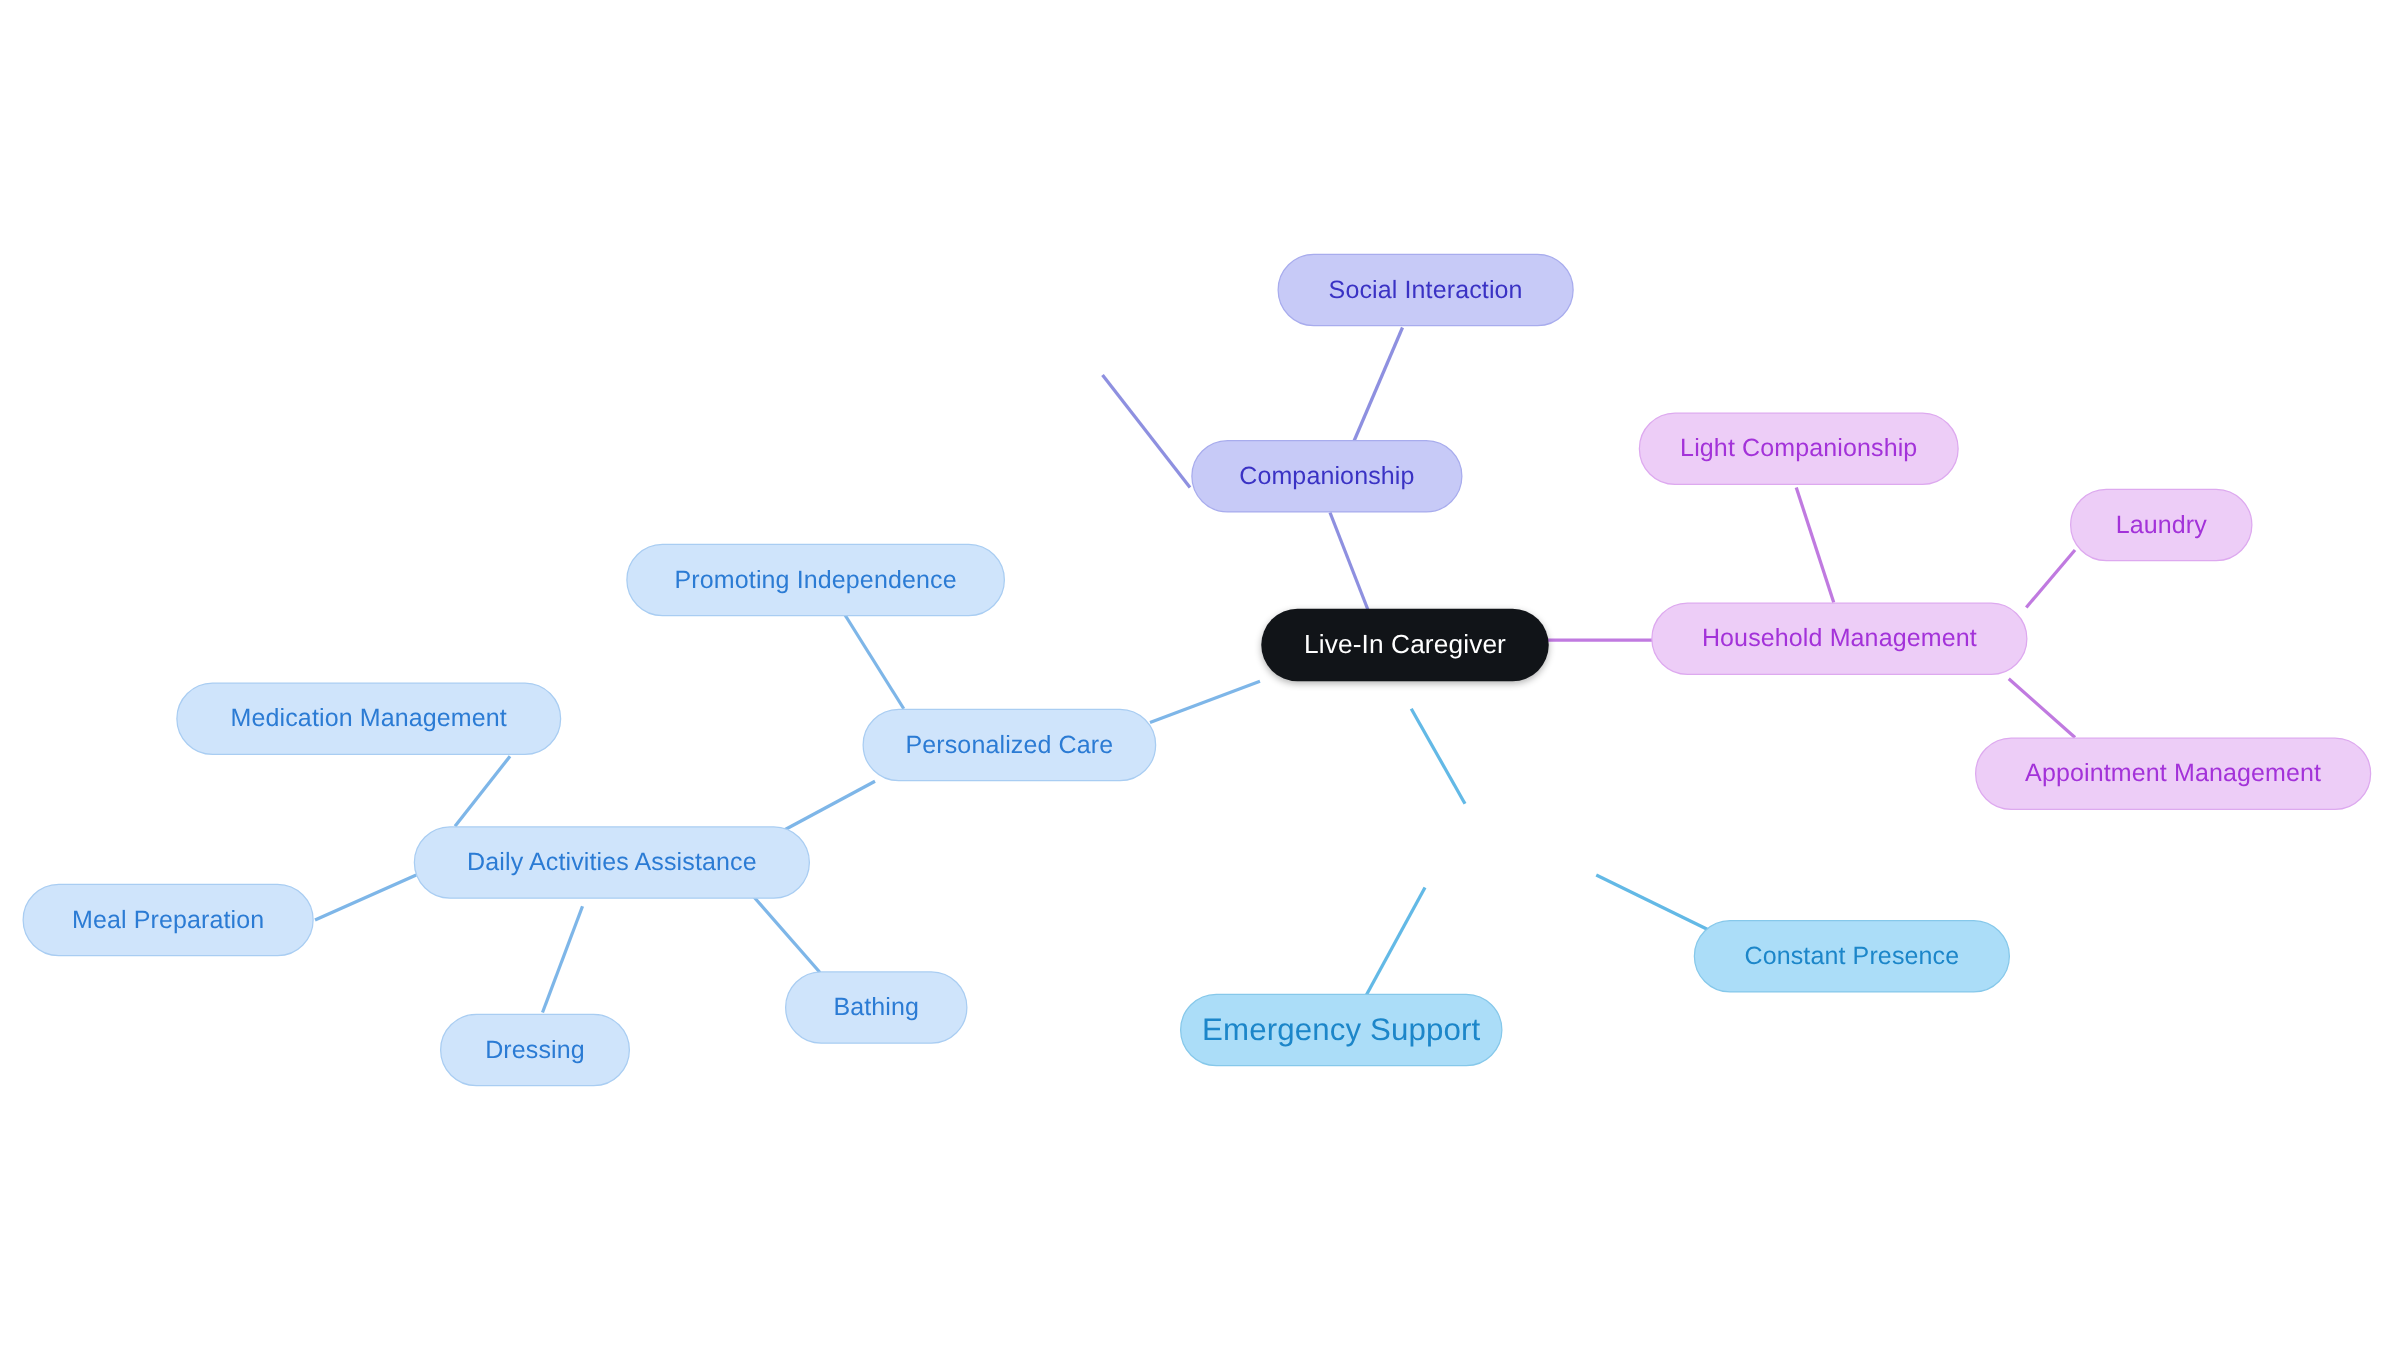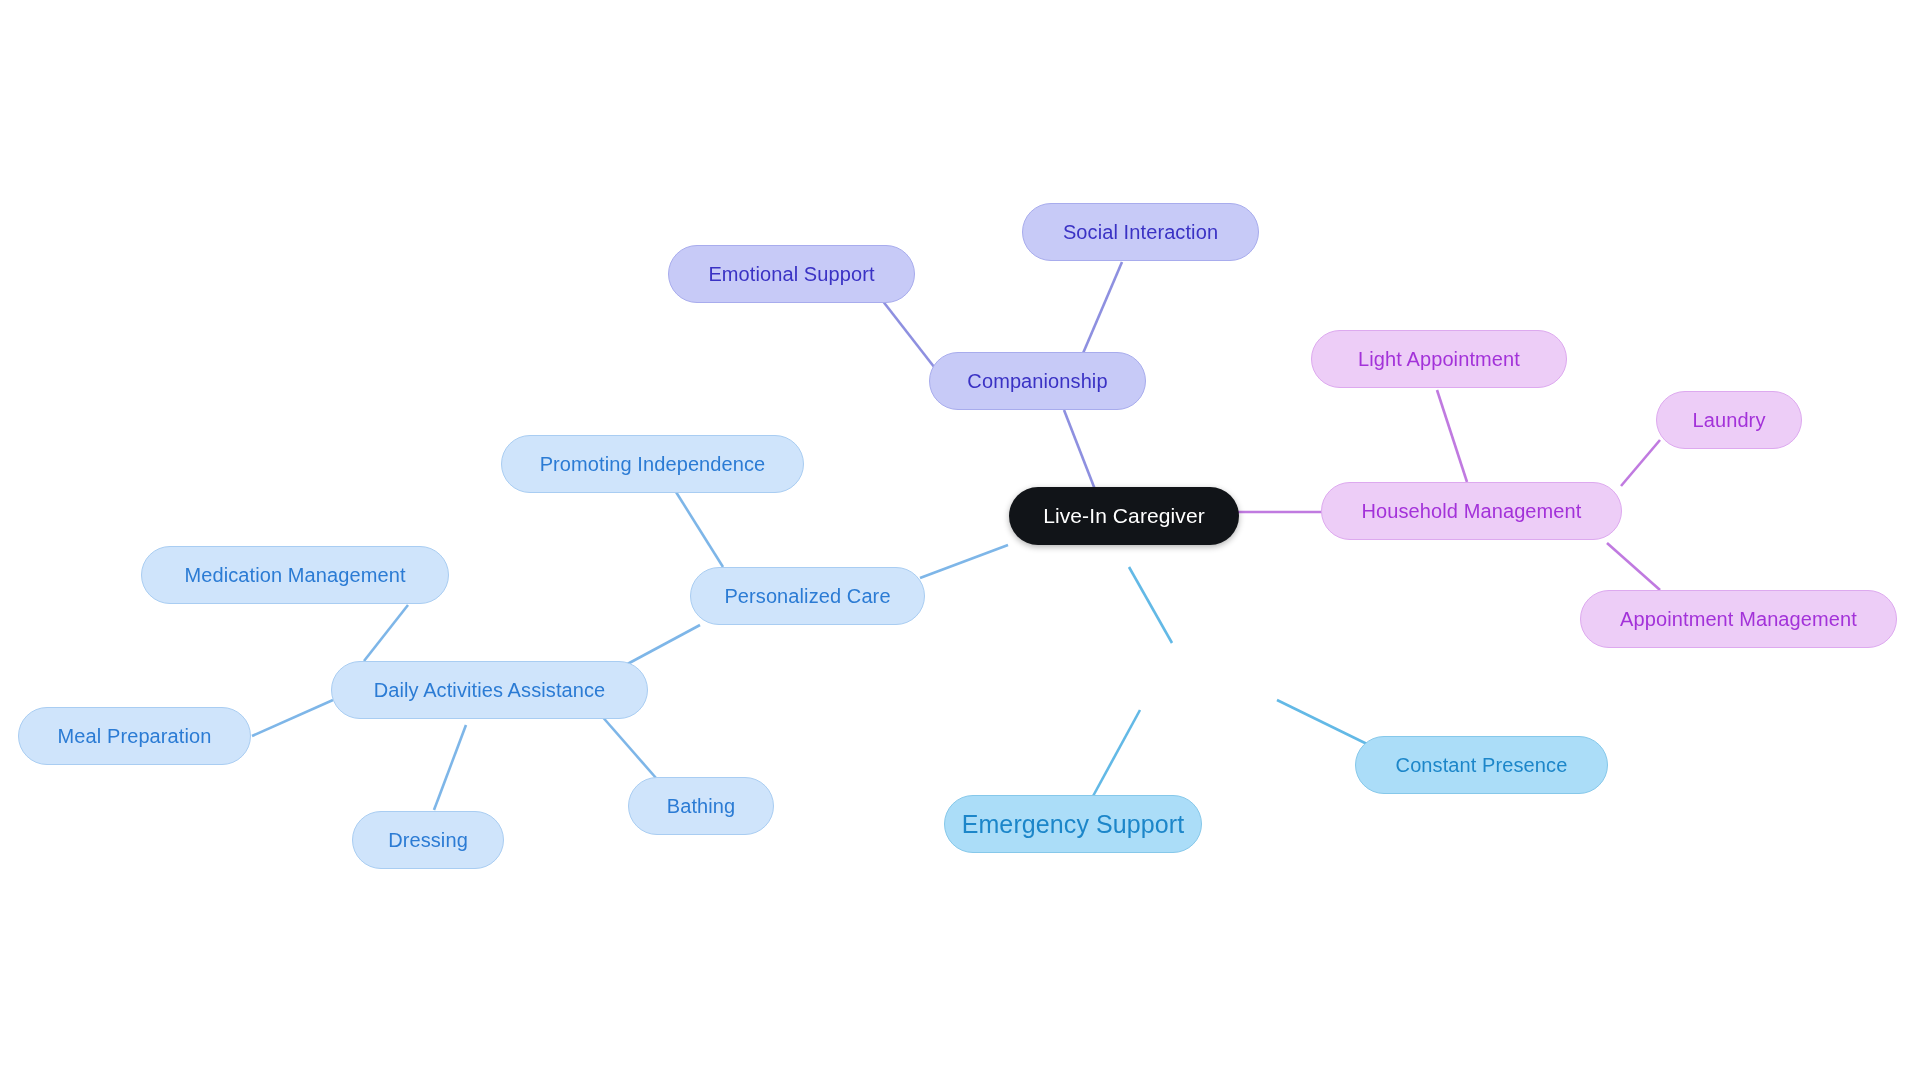--- a/index.html
+++ b/index.html
@@ -80,43 +80,39 @@
     <path d="M 1277 700 L 1367 744" fill="none" stroke="#63b9e6" stroke-width="2.6"></path>
 
     <path d="M 1140 710 L 1092 798" fill="none" stroke="#63b9e6" stroke-width="2.6"></path>
   </svg>
 
   <div class="node root" style="left:1009px; top:487px; width:230px; height:58px;
               background:#111418; color:#ffffff; font-size:21px;">
     <span>Live-In Caregiver</span>
   </div>
 
-  <div class="node" style="left:929px; top:352px; width:217px; height:58px;
+  <div class="node" style="left:953px; top:352px; width:217px; height:58px;
               background:#c7caf7; color:#3a32c4; border-color:#a8aced; font-size:20px;">
     <span>Companionship</span>
   </div>
 
-  <div class="node" style="left:668px; top:245px; width:247px; height:58px;
-              background:#c7caf7; color:#3a32c4; border-color:#a8aced; font-size:20px;">
-    <span>Emotional Support</span>
-  </div>
 
   <div class="node" style="left:1022px; top:203px; width:237px; height:58px;
               background:#c7caf7; color:#3a32c4; border-color:#a8aced; font-size:20px;text-align:right;">
     <span>Social Interaction</span>
   </div>
 
   <div class="node" style="left:1321px; top:482px; width:301px; height:58px;
               background:#edcdf7; color:#a332d9; border-color:#dda9ef; font-size:20px;">
     <span>Household Management</span>
   </div>
 
   <div class="node" style="left:1311px; top:330px; width:256px; height:58px;
               background:#edcdf7; color:#a332d9; border-color:#dda9ef; font-size:20px;">
-    <span>Light Appointment</span>
+    <span>Light Companionship</span>
   </div>
 
   <div class="node" style="left:1656px; top:391px; width:146px; height:58px;
               background:#edcdf7; color:#a332d9; border-color:#dda9ef; font-size:20px;">
     <span>Laundry</span>
   </div>
 
   <div class="node" style="left:1580px; top:590px; width:317px; height:58px;
               background:#edcdf7; color:#a332d9; border-color:#dda9ef; font-size:20px;">
     <span>Appointment Management</span>

